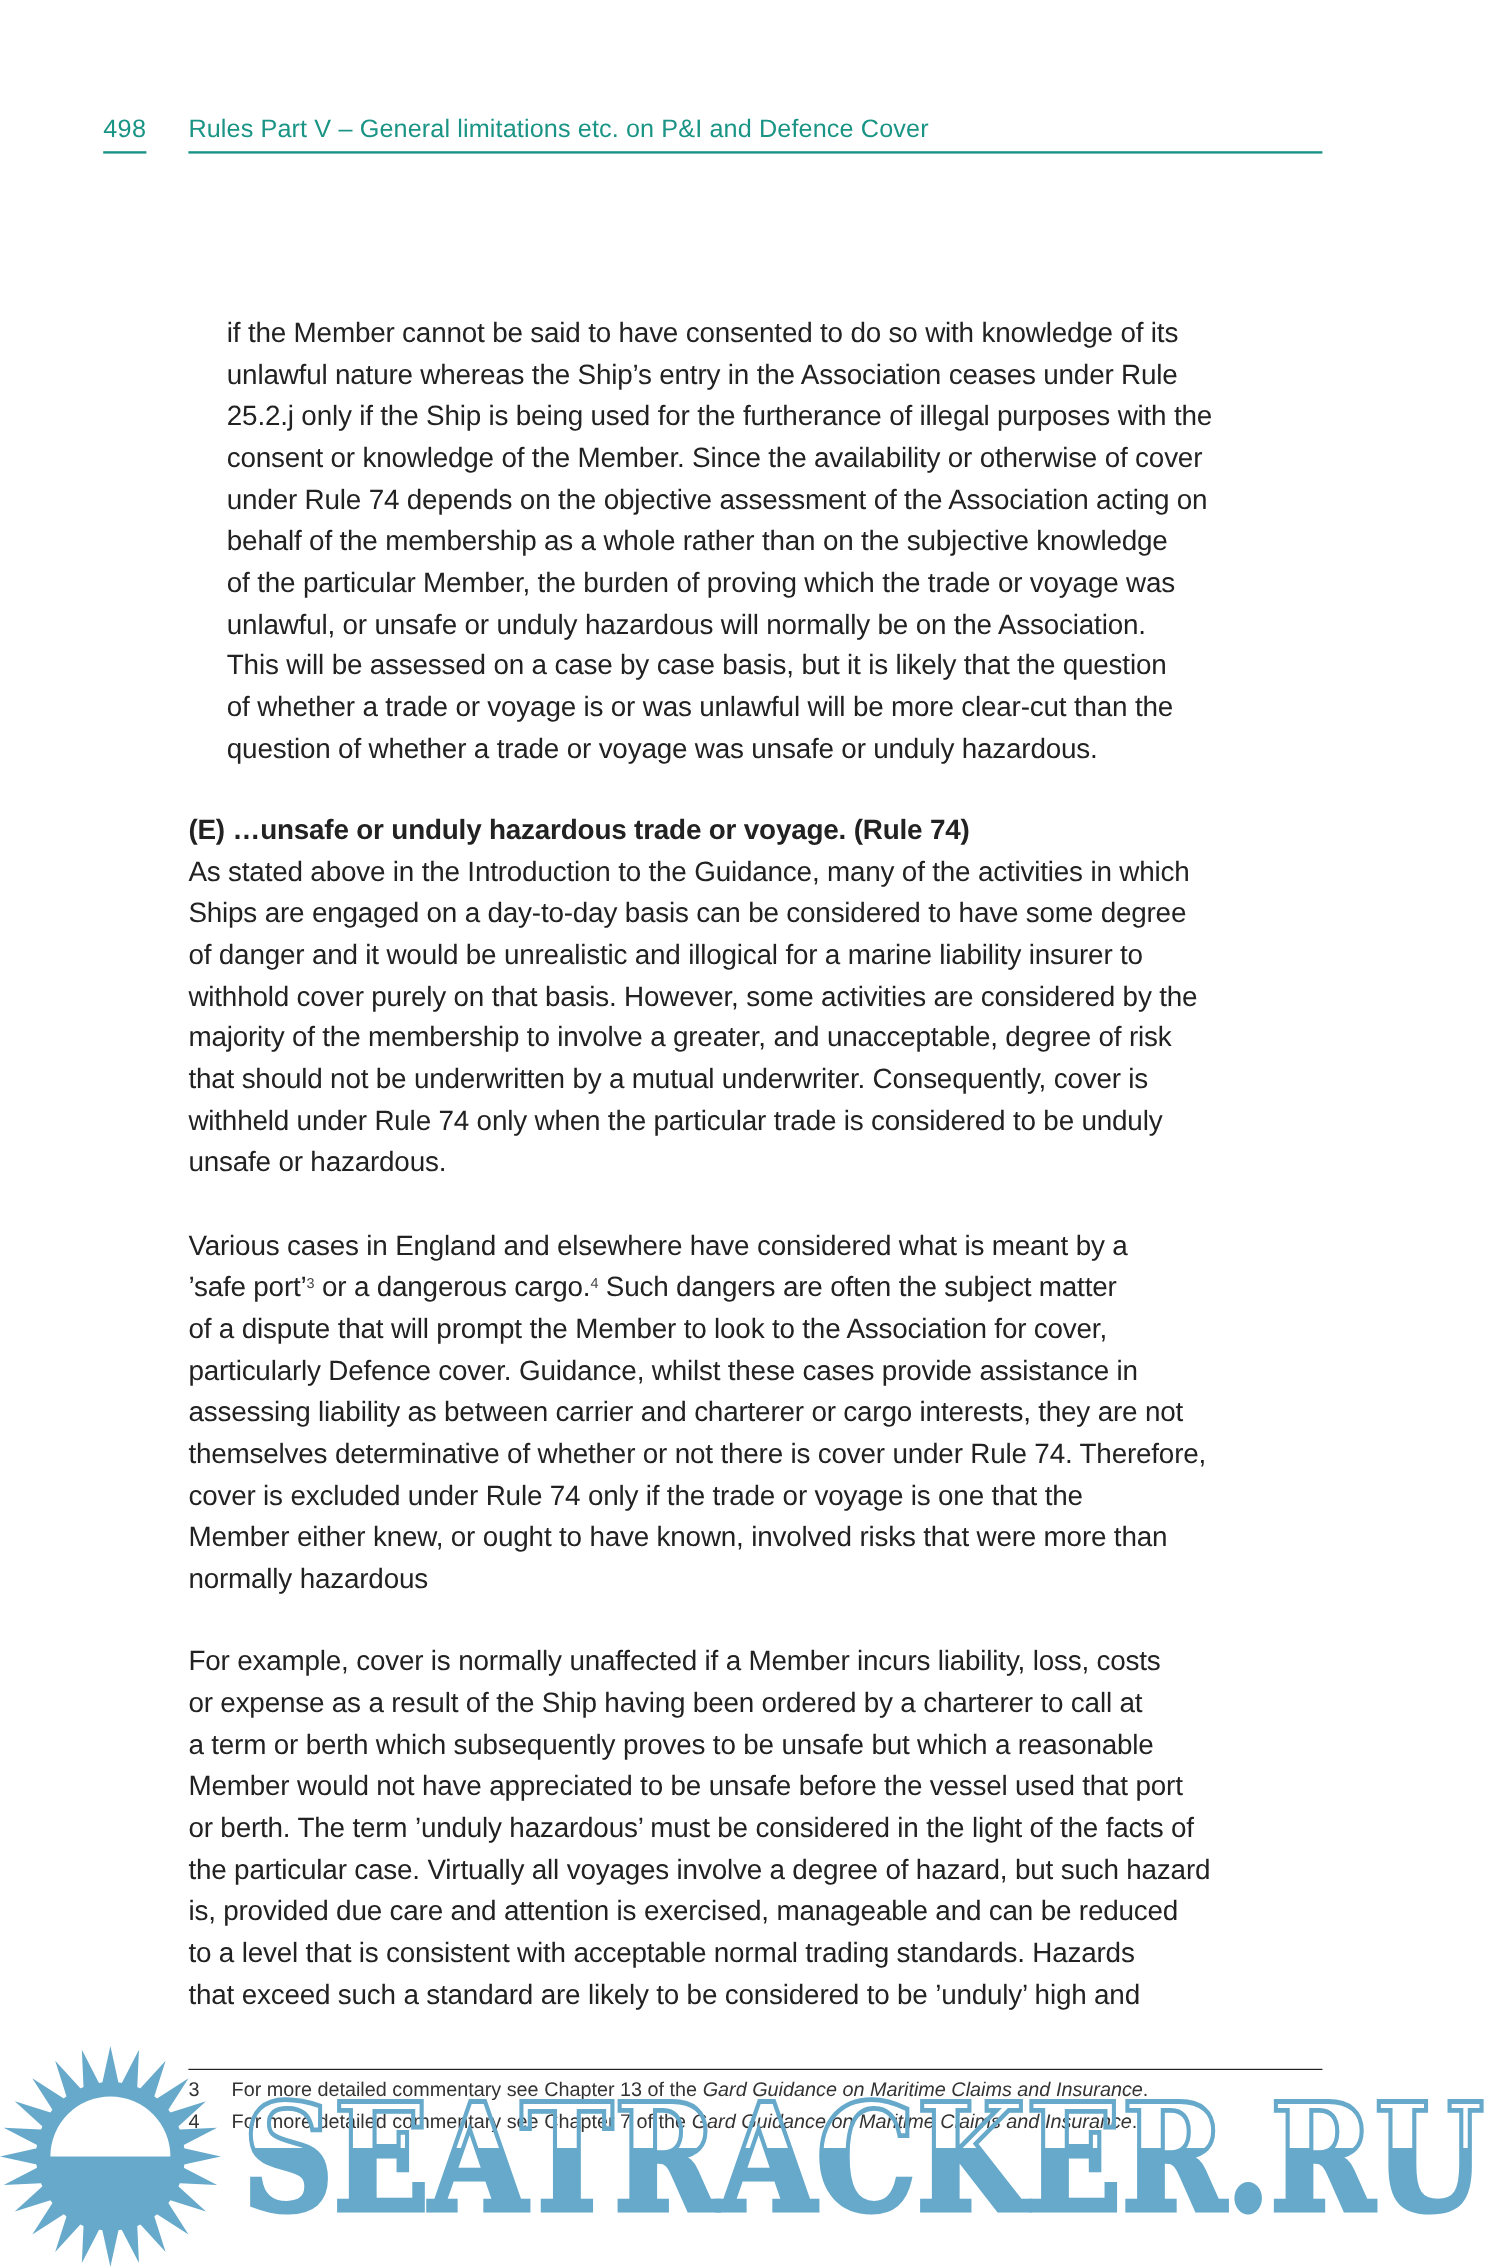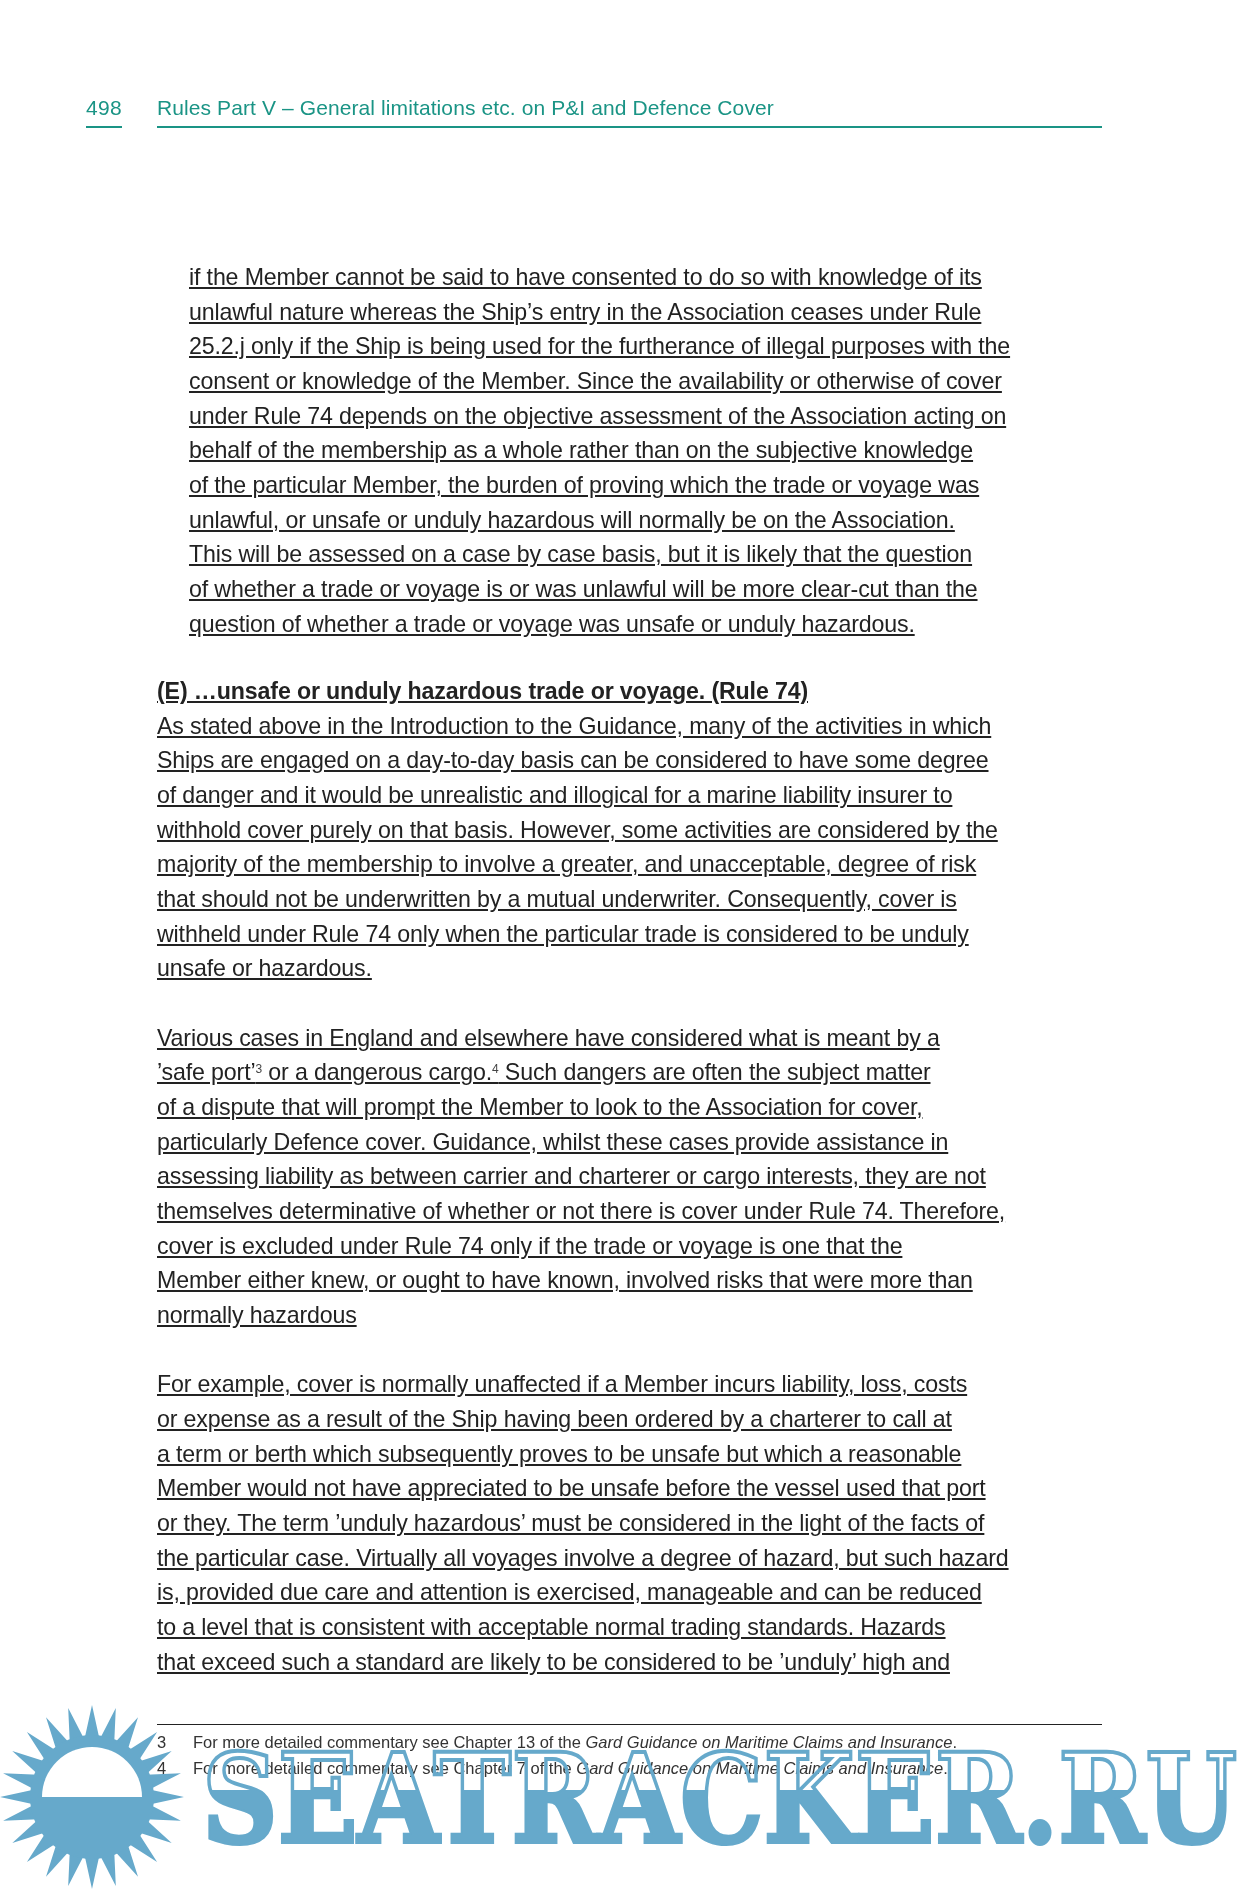--- a/index.html
+++ b/index.html
@@ -4,21 +4,21 @@
 <style>
   html, body { margin: 0; padding: 0; background: #ffffff; }
   body { width: 1260px; height: 1890px; position: relative; overflow: hidden;
          font-family: "Liberation Sans", sans-serif; color: #1e1e1e; }
   .header { position: absolute; top: 96px; left: 86px; width: 1016px; height: 34px; }
   .page-num { position: absolute; left: 0; top: 0; font-size: 21px; color: #1a9485;
               padding-bottom: 6px; border-bottom: 2px solid #1a9485; width: 36px; letter-spacing: 0.3px; }
   .run-title { position: absolute; left: 71px; top: 0; right: 0; font-size: 21px; color: #1a9485;
                padding-bottom: 6px; border-bottom: 2px solid #1a9485; letter-spacing: 0.1px; }
   .body-text { position: absolute; left: 0; top: 0; width: 1260px; }
-  .line { position: absolute; font-size: 23.2px; line-height: 30px; white-space: nowrap; color: #222; letter-spacing: -0.15px; text-decoration: underline; }
+  .line { position: absolute; font-size: 23.2px; line-height: 30px; white-space: nowrap; color: #222; letter-spacing: -0.15px; }
   .indent { left: 189px; }
   .flush { left: 157px; }
   .heading { font-weight: bold; }
   sup { font-size: 12px; vertical-align: top; position: relative; top: -3px; color: #444; }
   .fn-rule { position: absolute; left: 157px; top: 1724px; width: 945px; height: 0; border-top: 1.5px solid #222; }
   .fn { position: absolute; left: 157px; font-size: 16.5px; color: #333; white-space: nowrap; }
   .fn .num { display: inline-block; width: 36px; }
   .fn i { font-style: italic; }
   .wm-sun { position: absolute; left: 0; top: 1700px; width: 190px; height: 190px; }
   .wm-text { position: absolute; left: 198px; top: 1738px; width: 1045px; height: 112px; }
@@ -69,21 +69,21 @@
     <div class="line flush" style="top:1231px">cover is excluded under Rule 74 only if the trade or voyage is one that the</div>
     <div class="line flush" style="top:1265px">Member either knew, or ought to have known, involved risks that were more than</div>
     <div class="line flush" style="top:1300px">normally hazardous</div>
   </div>
 
   <div>
     <div class="line flush" style="top:1369px">For example, cover is normally unaffected if a Member incurs liability, loss, costs</div>
     <div class="line flush" style="top:1404px">or expense as a result of the Ship having been ordered by a charterer to call at</div>
     <div class="line flush" style="top:1439px">a term or berth which subsequently proves to be unsafe but which a reasonable</div>
     <div class="line flush" style="top:1473px">Member would not have appreciated to be unsafe before the vessel used that port</div>
-    <div class="line flush" style="top:1508px">or they. The term ’unduly hazardous’ must be considered in the light of the facts of</div>
+    <div class="line flush" style="top:1508px">or berth. The term ’unduly hazardous’ must be considered in the light of the facts of</div>
     <div class="line flush" style="top:1543px">the particular case. Virtually all voyages involve a degree of hazard, but such hazard</div>
     <div class="line flush" style="top:1577px">is, provided due care and attention is exercised, manageable and can be reduced</div>
     <div class="line flush" style="top:1612px">to a level that is consistent with acceptable normal trading standards. Hazards</div>
     <div class="line flush" style="top:1647px">that exceed such a standard are likely to be considered to be ’unduly’ high and</div>
   </div>
 </div>
 
 <div class="fn-rule"></div>
 <div class="fn" style="top:1733px">
   <span class="num">3</span><span>For more detailed commentary see Chapter 13 of the </span><i>Gard Guidance on Maritime Claims and Insurance</i><span>.</span>

